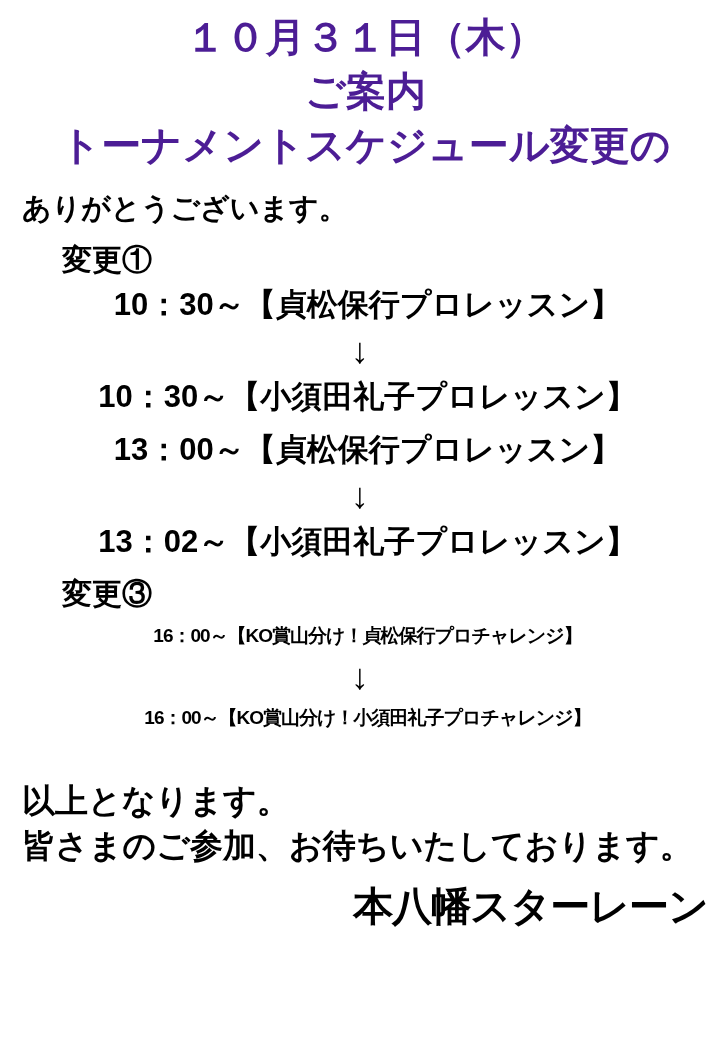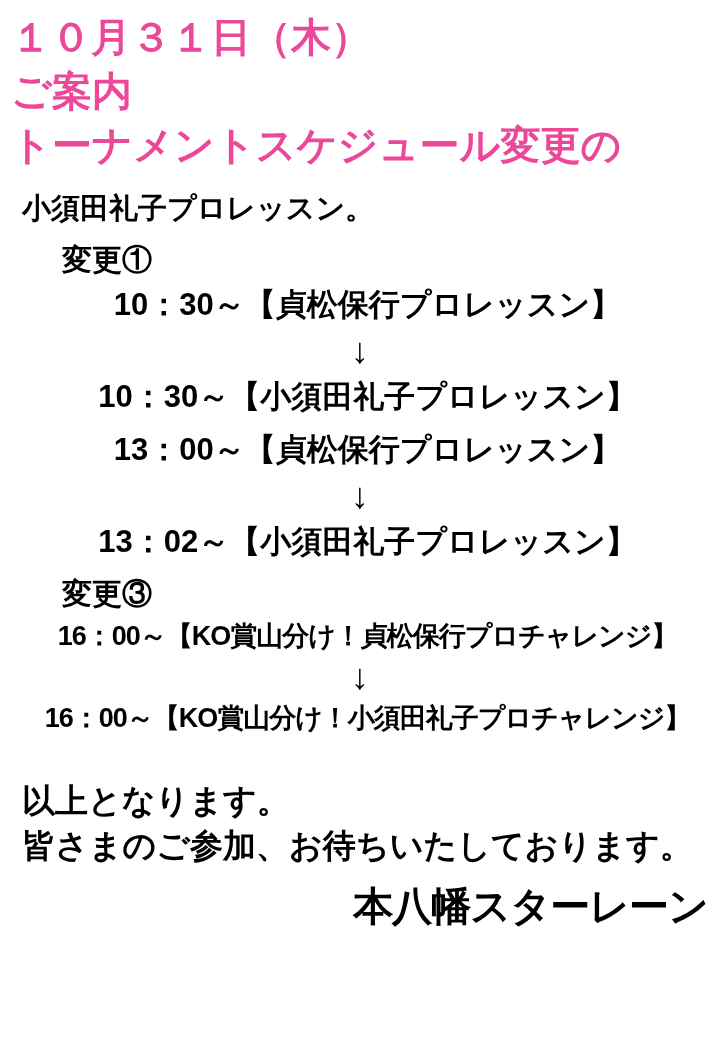--- a/index.html
+++ b/index.html
@@ -12,21 +12,22 @@
     width: 720px;
     height: 1040px;
     background: #ffffff;
     overflow: hidden;
     font-family: "Liberation Sans", sans-serif;
     font-weight: bold;
     color: #000000;
   }
   .title {
     padding-top: 10px;
-    color: #ec4899;
+    text-align: center;
+    color: #4c1d95;
     font-size: 40px;
     line-height: 54px;
     margin-left: 11px;
   }
   .intro {
     margin: 14px 14px 0 22px;
     font-size: 29px;
     line-height: 45px;
   }
   .change {
@@ -46,21 +47,21 @@
   }
   .sched.red {
     color: #000000;
   }
   .arrow {
     text-align: center;
     font-size: 36px;
     line-height: 46px;
   }
   .change.small .sched {
-    font-size: 27px;
+    font-size: 19px;
     line-height: 40px;
     letter-spacing: -1px;
     text-align: center;
   }
   .change.small .arrow {
     line-height: 42px;
   }
   .closing {
     margin: 40px 14px 0 22px;
     font-size: 33px;
@@ -80,21 +81,21 @@
 
 <div class="page">
 
   <div class="title">
     <div>１０月３１日（木）</div>
     <div>ご案内</div>
     <div>トーナメントスケジュール変更の</div>
   </div>
 
   <div class="intro">
-    <div>小須田礼子プロレッスン。</div>
+    <div>ありがとうございます。</div>
   </div>
 
   <section class="change">
     <div class="change-label">変更①</div>
     <div class="sched">10：30～【貞松保行プロレッスン】</div>
     <div class="arrow">↓</div>
     <div class="sched red">10：30～【小須田礼子プロレッスン】</div>
   </section>
 
   <section class="change">

